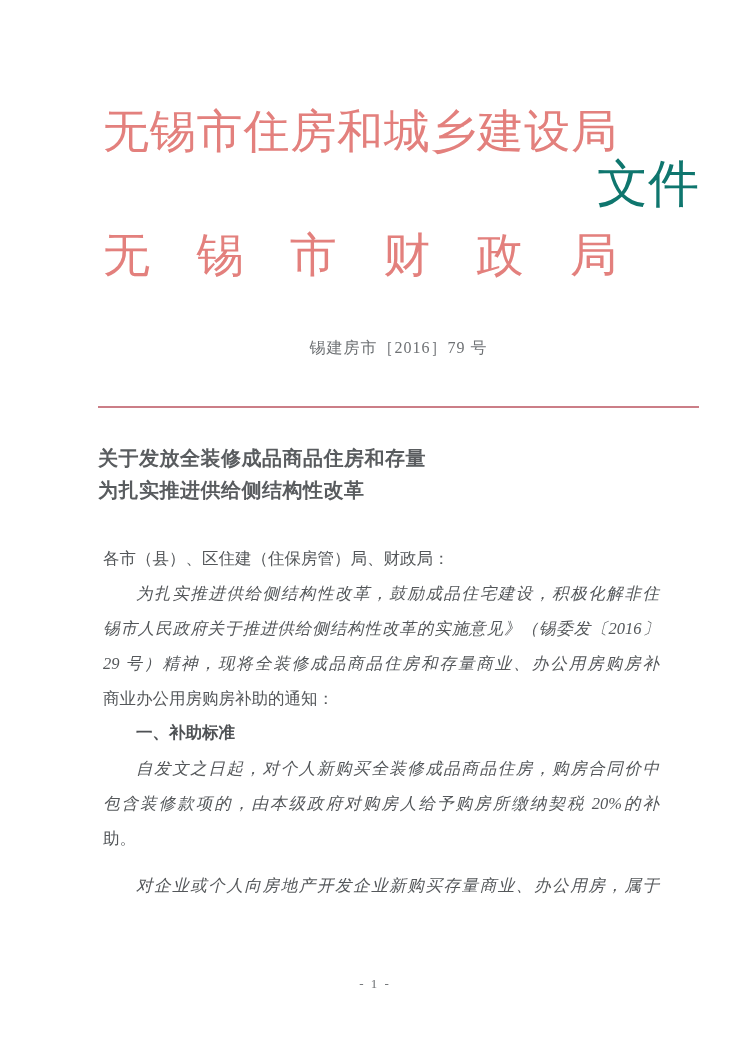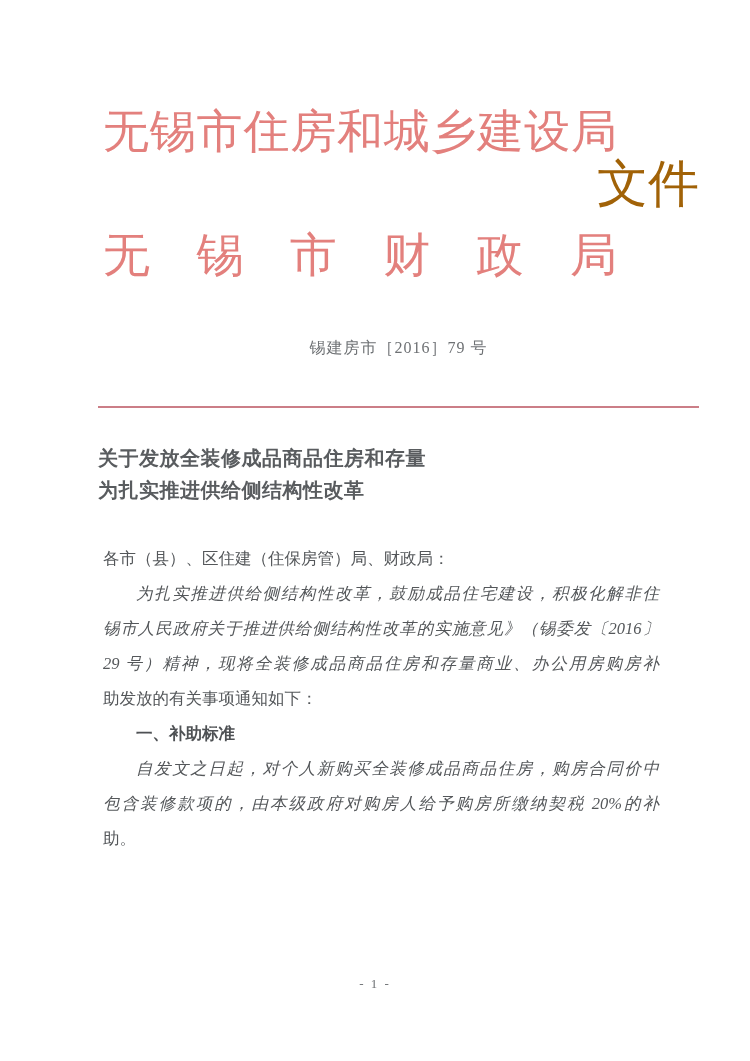--- a/index.html
+++ b/index.html
@@ -29,21 +29,21 @@
     font-weight: 400;
   }
   .agency-line.line2 { margin-top: 77px; font-size: 47px; }
 
   .wenjian {
     position: absolute;
     left: 597px;
     top: 156px;
     font-size: 51px;
     line-height: 1.1;
-    color: #a16207;
+    color: #0f766e;
     font-weight: 400;
     white-space: nowrap;
   }
 
   .doc-number {
     position: absolute;
     left: 98px;
     top: 338px;
     width: 601px;
     text-align: center;
@@ -91,21 +91,21 @@
   .body-line { white-space: nowrap; }
   .body-line.justify {
     white-space: normal;
     text-align: justify;
     text-align-last: justify;
     font-style: italic;
   }
   .body-line.indent { text-indent: 33px; }
   .body-line.bold {
     font-weight: 700;
-    font-family: Liberation Serif, serif;
+    font-family: Liberation Mono, monospace;
     color: #4e5154;
   }
   .body-line.gap { margin-top: 12px; }
 
   
   .page-footer {
     position: absolute;
     left: 0;
     top: 976px;
     width: 750px;
@@ -136,22 +136,23 @@
     <span class="title-line">关于发放全装修成品商品住房和存量</span>
     <span class="title-line">为扎实推进供给侧结构性改革</span>
   </h1>
 
   <main class="body-text">
 
   <div class="body-line" style="">各市（县）、区住建（住保房管）局、财政局：</div>
       <div class="body-line indent justify" style="">为扎实推进供给侧结构性改革，鼓励成品住宅建设，积极化解非住</div>
       <div class="body-line justify" style="">锡市人民政府关于推进供给侧结构性改革的实施意见》（锡委发〔2016〕</div>
       <div class="body-line justify" style="">29 号）精神，现将全装修成品商品住房和存量商业、办公用房购房补</div>
-      <div class="body-line" style="">助发放的有关事项通知如下：</div>
+      <div class="body-line" style="">商业办公用房购房补助的通知：</div>
       <div class="body-line indent bold" style="">一、补助标准</div>
       <div class="body-line indent justify" style="">自发文之日起，对个人新购买全装修成品商品住房，购房合同价中</div>
       <div class="body-line justify" style="">包含装修款项的，由本级政府对购房人给予购房所缴纳契税 20%的补</div>
       <div class="body-line" style="">助。</div>
+      <div class="body-line indent justify gap" style="">对企业或个人向房地产开发企业新购买存量商业、办公用房，属于</div>
     </main>
 
   <footer class="page-footer">- 1 -</footer>
 
 </div>
 
 </body></html>

